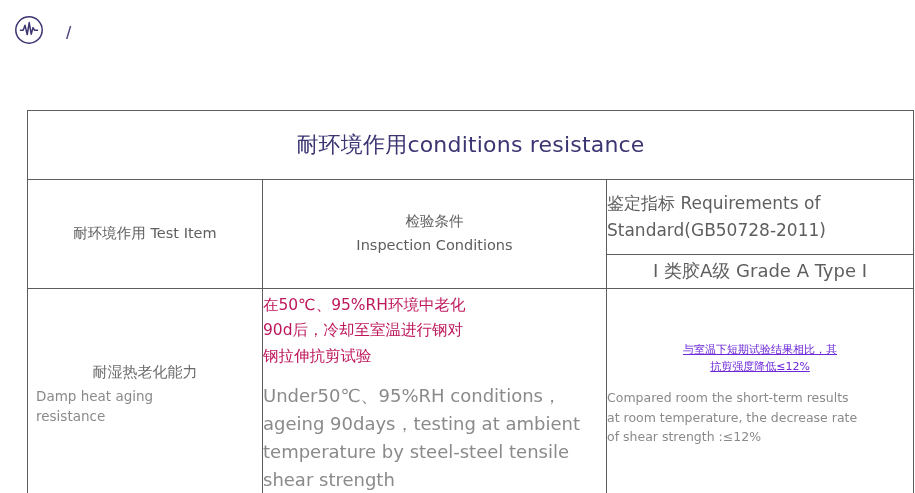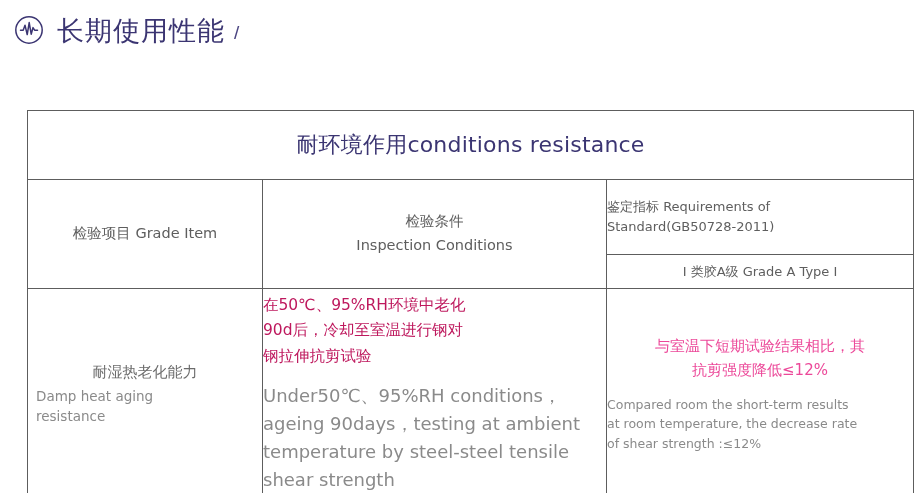--- a/index.html
+++ b/index.html
@@ -88,29 +88,29 @@
     color: #5e5e5e;
     font-size: 14.5px;
     line-height: 1.65;
     padding: 6px 10px;
     font-family: "DejaVu Sans", "Liberation Sans", sans-serif;
   }
   .col-head-left { height: 104px; }
 
   .req-head {
     color: #5e5e5e;
-    font-size: 13px;
+    font-size: 17px;
     line-height: 1.55;
     padding: 9px 14px;
     text-align: left;
     font-family: "DejaVu Sans", "Liberation Sans", sans-serif;
   }
   .grade-head {
     color: #5e5e5e;
-    font-size: 13px;
+    font-size: 18px;
     text-align: center;
     padding: 8px 10px;
     font-family: "DejaVu Sans", "Liberation Sans", sans-serif;
   }
 
   .body-cell {
     padding: 10px 16px;
     vertical-align: middle;
     color: #6b6b6b;
     font-family: "DejaVu Sans", "Liberation Sans", sans-serif;
@@ -148,62 +148,62 @@
     color: #8a8a8a;
     margin-top: 13px;
   }
 
   .cell-req {
     text-align: center;
     padding-left: 20px;
     padding-right: 20px;
   }
   .cell-req .cn {
-    font-size: 15px;
+    font-size: 11px;
     line-height: 1.62;
-    color: #ec4899;
+    color: #6d28d9;
+    text-decoration: underline;
   }
   .cell-req .en {
     font-size: 12.5px;
     line-height: 1.56;
     color: #8a8a8a;
     margin-top: 12px;
     text-align: left;
   }
   .nowrap-line { display: block; }
 </style>
 </head>
 <body>
 
 <div class="page-header">
   <svg class="pulse-icon" viewBox="0 0 30 30">
     <circle cx="15" cy="15" r="13.2" fill="none" stroke="#3b3572" stroke-width="1.5"></circle>
     <polyline points="6.5,15.2 9.2,15.2 11,10.2 13.2,19.6 15.2,7.6 17.2,19.2 19,12.6 20.6,15.2 23.5,15.2" fill="none" stroke="#3b3572" stroke-width="1.5" stroke-linejoin="round" stroke-linecap="round"></polyline>
   </svg>
-  <span class="title-cn">长期使用性能</span>
   <span class="title-sep">/</span>
 </div>
 
 <table class="spec-table">
   <colgroup>
     <col style="width:235px">
     <col style="width:344px">
     <col style="width:307px">
   </colgroup>
   <tbody>
 
     <tr>
       <td class="th-main" colspan="3">
         <span>耐环境作用</span><span>conditions resistance</span>
       </td>
     </tr>
 
     <tr>
       <td class="col-head col-head-left" rowspan="2">
-        <span>检验项目 Grade Item</span>
+        <span>耐环境作用 Test Item</span>
       </td>
       <td class="col-head" rowspan="2">
         <span class="nowrap-line">检验条件</span>
         <span class="nowrap-line">Inspection Conditions</span>
       </td>
       <td class="req-head">
         <span class="nowrap-line">鉴定指标 Requirements of</span>
         <span class="nowrap-line">Standard(GB50728-2011)</span>
       </td>
     </tr>

